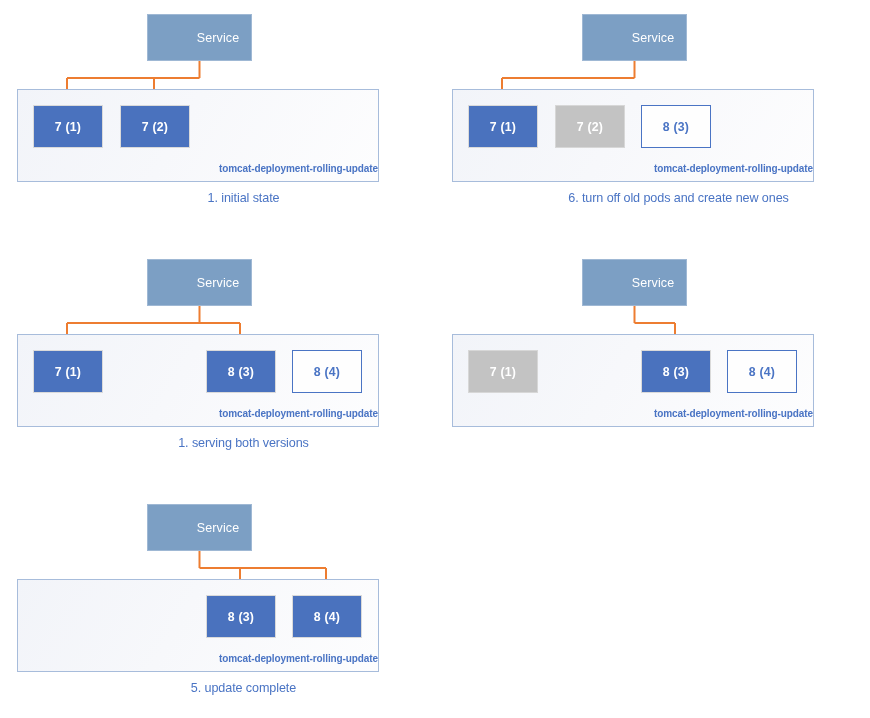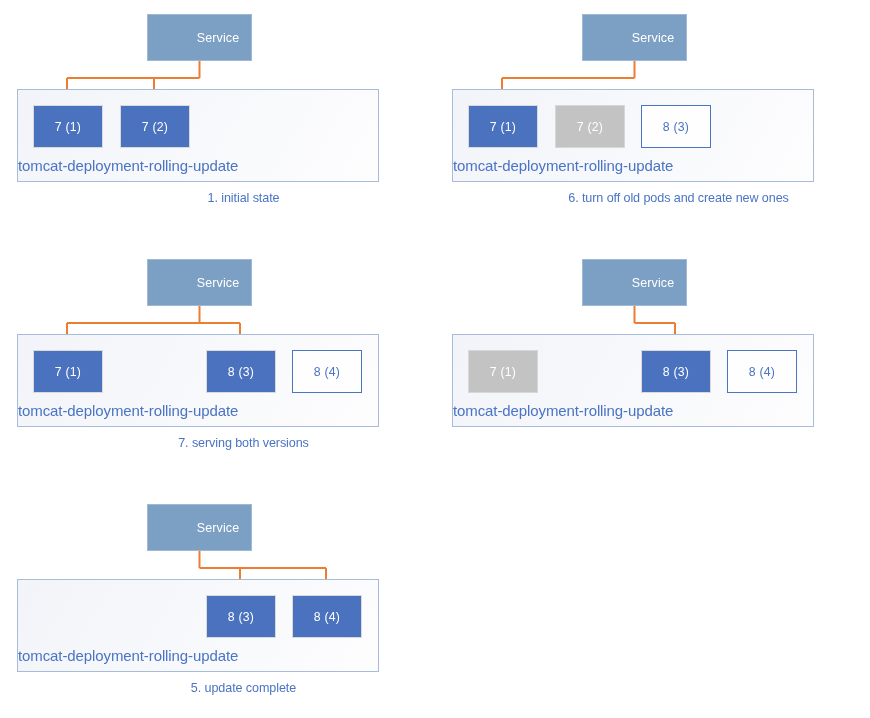--- a/index.html
+++ b/index.html
@@ -46,28 +46,29 @@
   
   .deployment-box {
     position: absolute;
     left: 17px;
     top: 89px;
     width: 362px;
     height: 93px;
     box-sizing: border-box;
     border: 1px solid #A7BCDB;
     background: linear-gradient(120deg, #F2F4F9 0%, #F7F8FB 45%, #FDFDFE 100%);
+    font-weight: bold;
   }
   .deployment-label {
     position: absolute;
     left: 0;
     right: 0;
     bottom: 7px;
-    text-align: left;
-    font-size: 15px;
+    text-align: right;
+    font-size: 10px;
     color: #4A74C4;
     letter-spacing: -0.1px;
   }
   
   .pod {
     position: absolute;
     top: 15px;
     width: 70px;
     height: 43px;
     box-sizing: border-box;
@@ -193,21 +194,21 @@
           <span>7 (1)</span>
         </div>
         <div class="pod active" style="left: 188px;">
           <span>8 (3)</span>
         </div>
         <div class="pod pending" style="left: 274px;">
           <span>8 (4)</span>
         </div>
         <div class="deployment-label">tomcat-deployment-rolling-update</div>
       </div>
-      <div class="caption">7. serving both versions</div>
+      <div class="caption">1. serving both versions</div>
     </div>
     <div class="panel" style="left: 435px; top: 245px;">
       <div class="service-box">
         <span>Service</span>
       </div>
       <svg class="connectors" width="435" height="245" viewBox="0 0 435 245">
         <path d="M 199.5 61 L 199.5 78" stroke="#ED7D31" stroke-width="2" fill="none"></path>
         <path d="M 199.5 78 L 240 78" stroke="#ED7D31" stroke-width="2" fill="none"></path>
         <g>
           <path d="M 240 78 L 240 95" stroke="#ED7D31" stroke-width="2" fill="none"></path>

